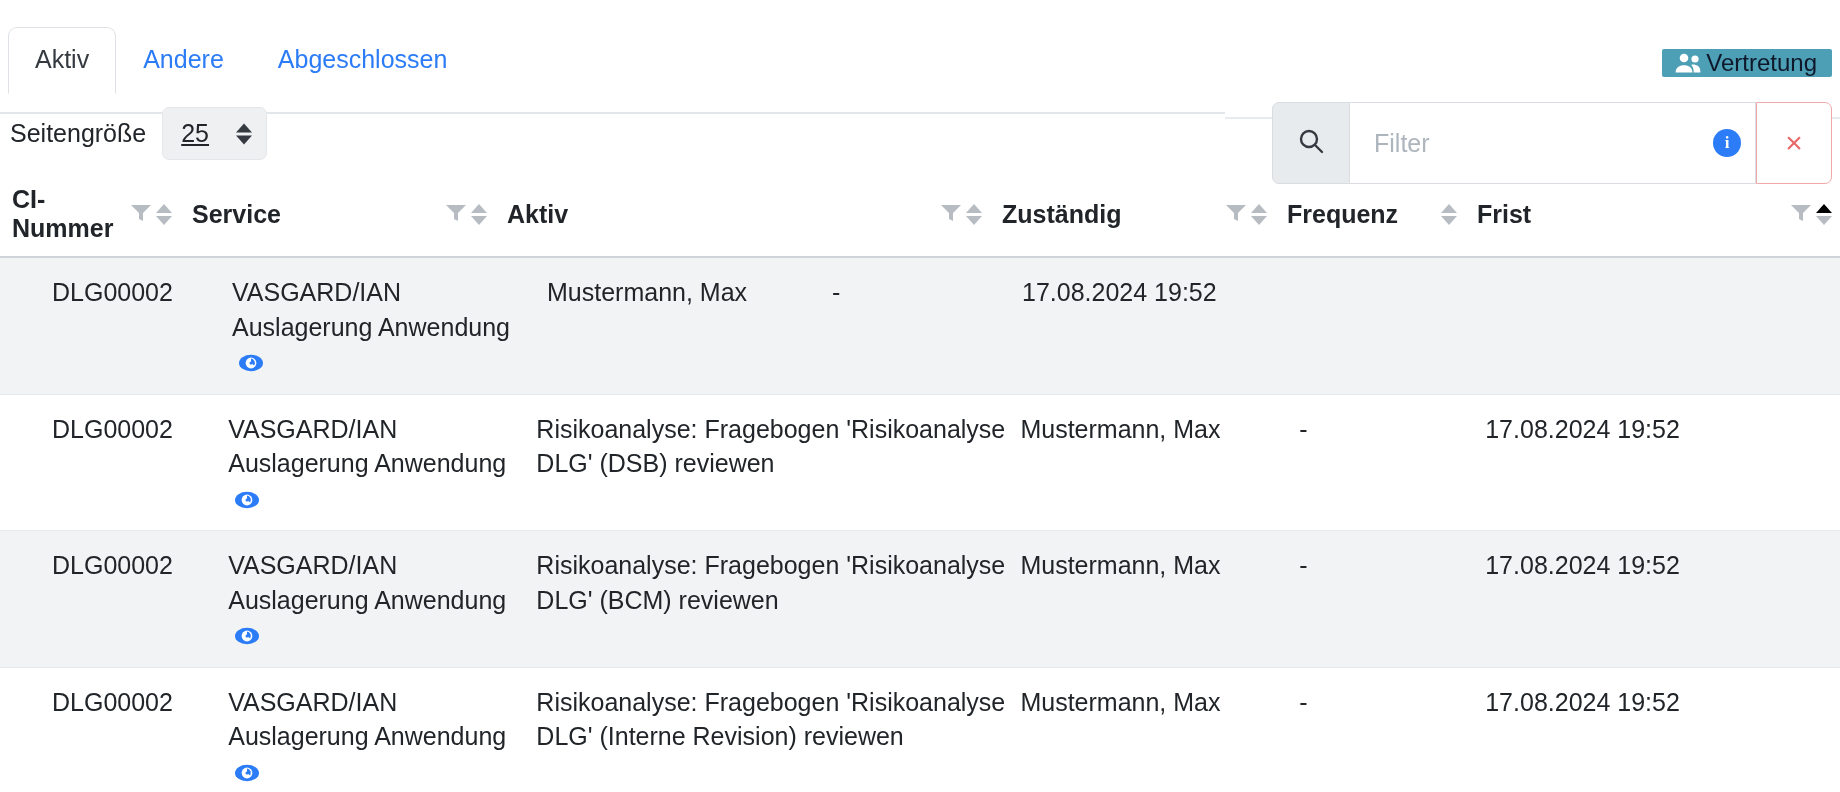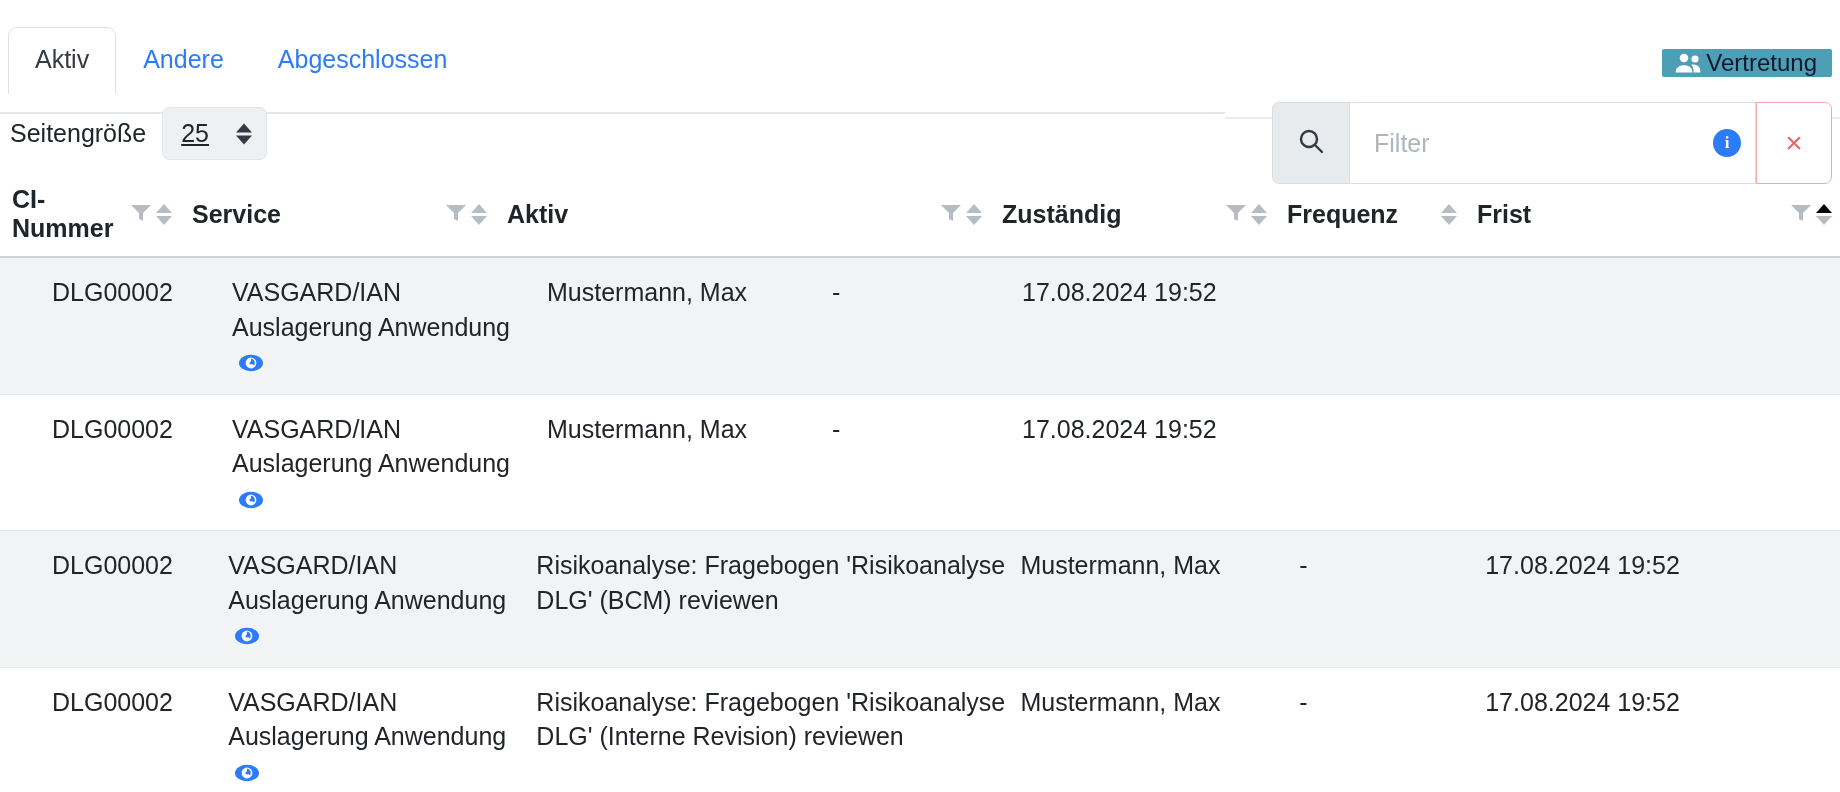--- a/index.html
+++ b/index.html
@@ -455,20 +455,21 @@
     <div class="trow even">
       <div class="td c-ci">DLG00002</div>
       <div class="td c-service"><span>VASGARD/IAN Auslagerung Anwendung</span><span class="eye-icon">
           <svg width="26" height="20" viewBox="0 0 26 20">
             <ellipse cx="13" cy="10" rx="12" ry="8.2" fill="#2b7cf6"></ellipse>
             <circle cx="13" cy="10" r="5.4" fill="#ffffff"></circle>
             <path d="M13 10 L13 5.6 A4.4 4.4 0 0 1 16.1 12.4 Z" fill="#2b7cf6"></path>
             <circle cx="13" cy="10" r="1.5" fill="#2b7cf6"></circle>
           </svg>
         </span></div>
+      <div class="td c-name">Risikoanalyse: Fragebogen 'Risikoanalyse DLG' (DSB) reviewen</div>
       <div class="td c-zust">Mustermann, Max</div>
       <div class="td c-freq">-</div>
       <div class="td c-frist">17.08.2024 19:52</div>
     </div>
 
     <div class="trow odd">
       <div class="td c-ci">DLG00002</div>
       <div class="td c-service"><span>VASGARD/IAN Auslagerung Anwendung</span><span class="eye-icon">
           <svg width="26" height="20" viewBox="0 0 26 20">
             <ellipse cx="13" cy="10" rx="12" ry="8.2" fill="#2b7cf6"></ellipse>

